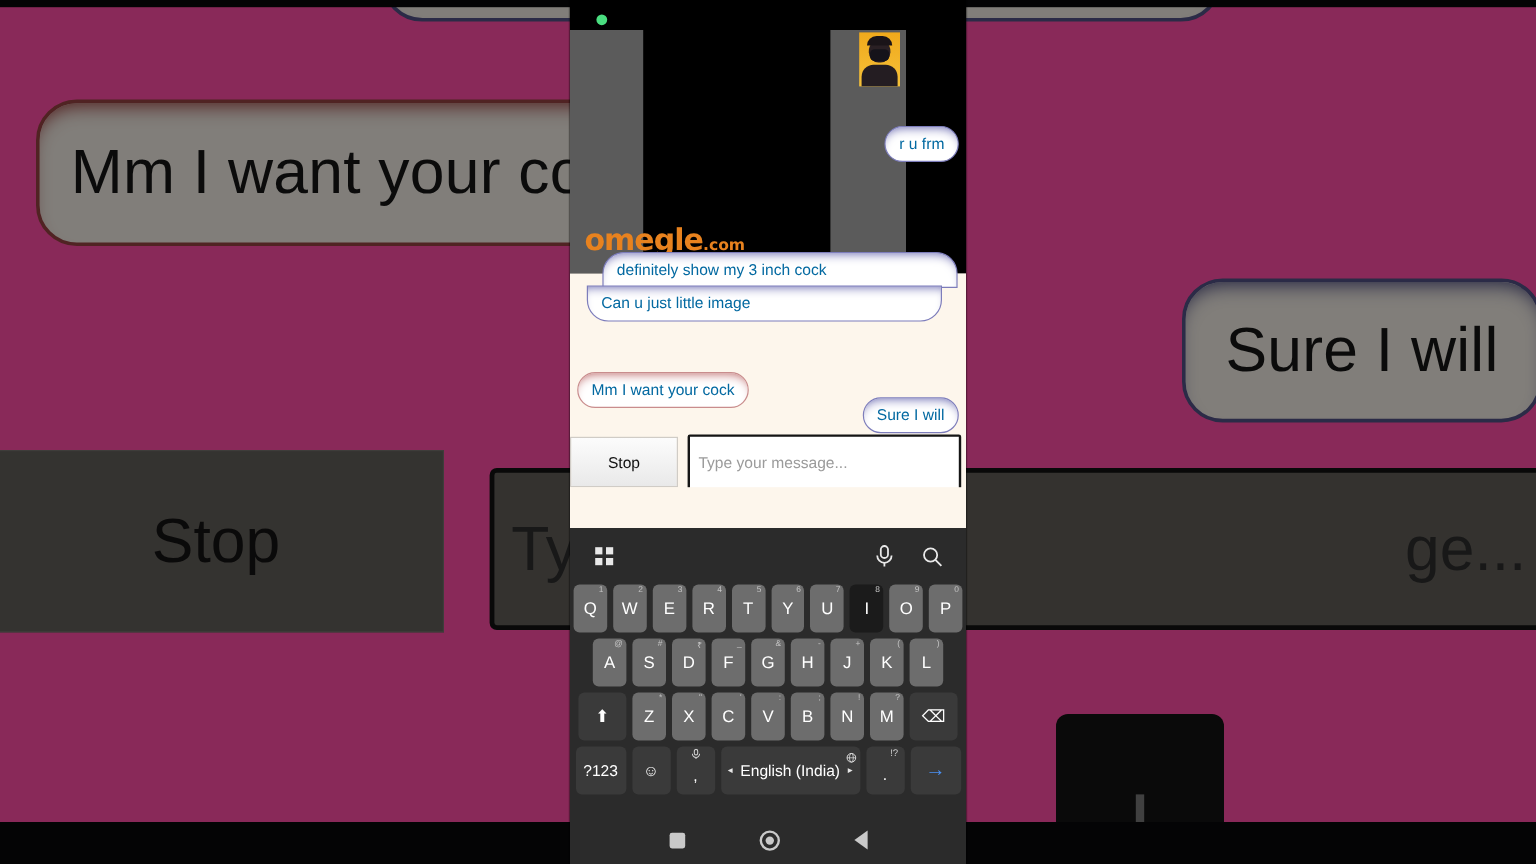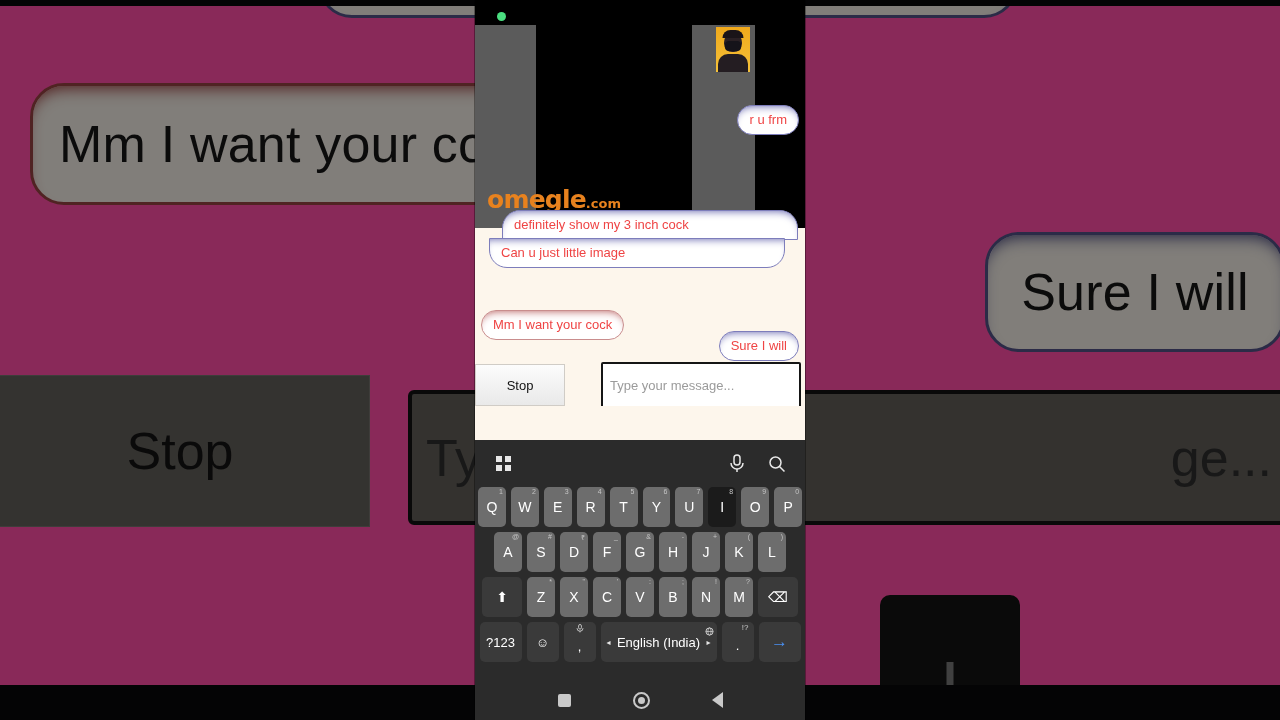--- a/index.html
+++ b/index.html
@@ -51,37 +51,37 @@
                           border-radius:10px 10px 0 0; background:#241d22; }
   #video .selfcam .hair { position:absolute; left:50%; top:3px; transform:translateX(-50%); width:21px; height:8px;
                           border-radius:10px 10px 0 0; background:#1a1418; }
 
   #logo { position:absolute; left:12px; bottom:14px; font-size:25px; font-weight:700;
           color:#e8821e; letter-spacing:-.8px; font-family:"DejaVu Sans", sans-serif; }
   #logo .dotcom { font-size:13px; letter-spacing:0; }
 
   
   #chat { position:relative; height:138px; background:#fdf6ec; padding:0 6px; }
-  .bubble { position:absolute; border-radius:18px; background:#fff; font-size:13px; color:#ef4444;
+  .bubble { position:absolute; border-radius:18px; background:#fff; font-size:13px; color:#0369a1;
             padding:7px 11px; white-space:nowrap; line-height:1.1; }
   .bubble.blue { border:1px solid #7d7dbb; box-shadow: inset 0 6px 9px -6px #5a5aa8; }
   .bubble.red  { border:1px solid #c98d8d; box-shadow: inset 0 6px 9px -6px #b35555; }
   #b-top  { left:27px; top:-18px;  width:296px; border-bottom-left-radius:0; border-bottom-right-radius:0; }
   #b-1    { left:14px; top:10px;   width:296px; border-top-left-radius:0; border-top-right-radius:0; }
   #b-2    { left:6px;  top:66px;margin-top:16px; }
   #b-3    { right:6px; top:103px; }
   #b-frm  { right:6px; top:-123px; }
 
   
   #inputbar { position:absolute; left:0; right:0; top:364px; height:42px; display:flex; align-items:stretch; }
   #stopbtn { width:90px; background:linear-gradient(#fcfcfc,#e9e9e9); border:1px solid #d0ccc6;
              display:flex; align-items:center; justify-content:center; font-size:13px; color:#111; }
   #msgwrap { flex:1; display:flex; align-items:center; padding:0 4px 0 8px; }
   #msgfield { flex:1; height:47px; border:2px solid #151515; background:#fff; border-radius:2px;
-              display:flex; align-items:center; padding:0 7px; font-size:13px; color:#9b9b9b;margin-left:28px; }
+              display:flex; align-items:center; padding:0 7px; font-size:13px; color:#9b9b9b; }
 
   #afterbar { position:absolute; left:0; right:0; top:406px; height:34px; background:#fdf6ec; }
 
   
   #keyboard { position:absolute; left:0; right:0; top:440px; height:240px; background:#2b2b2b; }
   #kbtop { height:47px; display:flex; align-items:center; padding:0 16px; color:#e8e8e8; }
   #kbtop .spacer { flex:1; }
   .kbicon { width:24px; height:24px; display:flex; align-items:center; justify-content:center; }
   .kbicon svg { display:block; }
 

